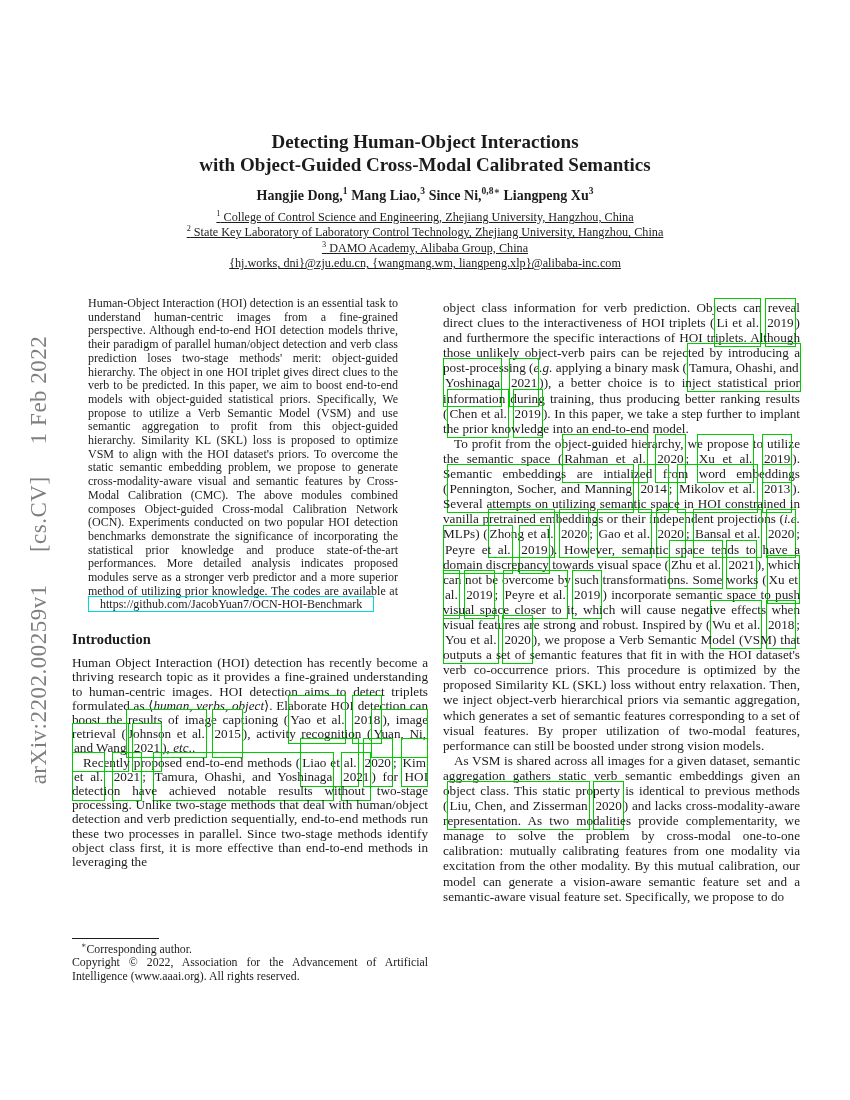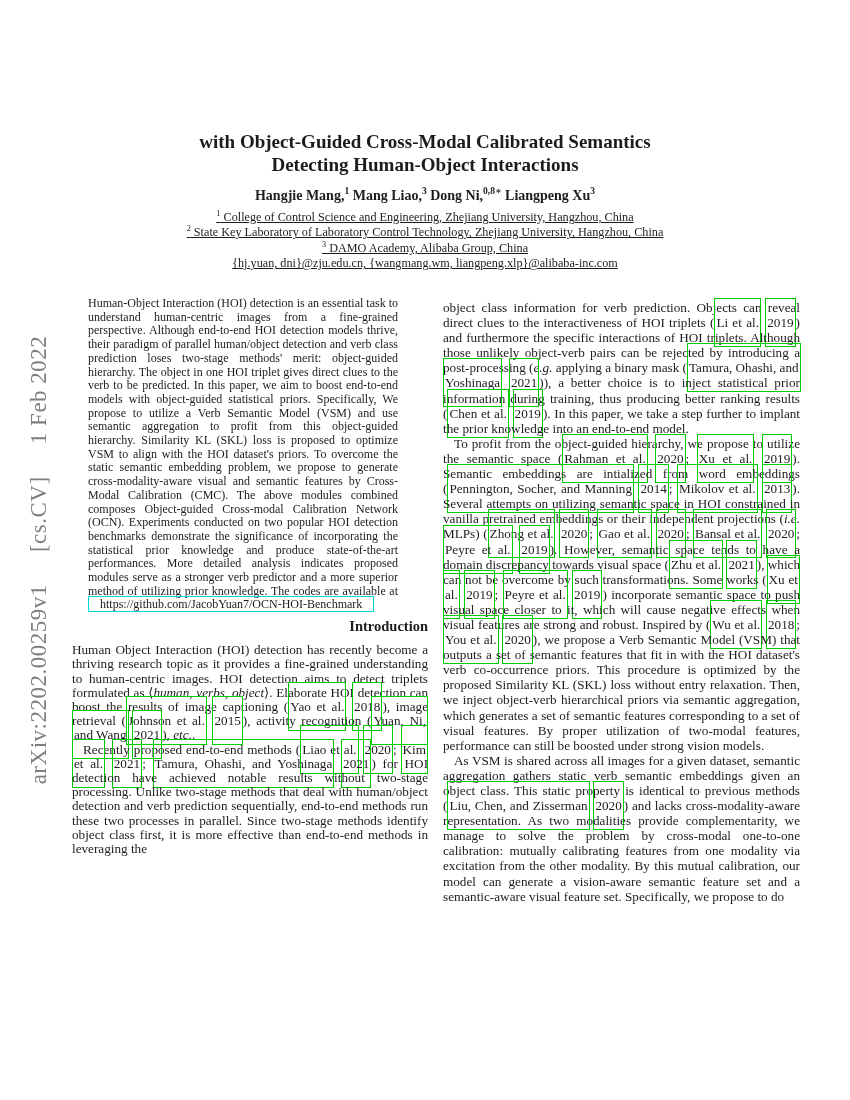--- a/index.html
+++ b/index.html
@@ -31,21 +31,21 @@
   }
   .affils{
     position:absolute;left:61px;top:210px;width:728px;text-align:center;
     font-size:12.2px;line-height:15.4px;text-decoration:underline;
   }
   sup{font-size:68%;line-height:0;vertical-align:super;}
 
   .col-left{position:absolute;left:72px;top:297px;width:356px;}
   .abs-head{text-align:center;font-weight:bold;font-size:13.5px;margin:0 30px 7px 16px;}
   .abs-body{margin:0 30px 0 16px;font-size:12px;line-height:13.7px;text-align:justify;}
-  .intro-head{text-align:right;font-weight:bold;font-size:14.5px;margin:6px 0 8px;}
+  .intro-head{text-align:left;font-weight:bold;font-size:14.5px;margin:19px 0 8px;}
   .para{font-size:13.2px;line-height:14.2px;margin:0;text-align:justify;}
   .indent{text-indent:11px;}
 
   .col-right{position:absolute;left:443px;top:300px;width:357px;}
   .col-right .para{line-height:15.1px;}
 
   .footnote{
     position:absolute;left:72px;top:938px;width:356px;
     font-size:11.8px;line-height:13.4px;text-align:justify;
   }
@@ -67,40 +67,45 @@
 
 <div class="page">
 
   <div class="watermark">
     <span class="wm-part">arXiv:2202.00259v1</span>
     <span class="wm-part">[cs.CV]</span>
     <span class="wm-part">1 Feb 2022</span>
   </div>
 
   <div class="title">
+    <div>Detecting Human-Object Interactions</div>
     <div>with Object-Guided Cross-Modal Calibrated Semantics</div>
-    <div>Detecting Human-Object Interactions</div>
   </div>
 
-  <div class="authors"><span>Hangjie Mang,</span><sup>1</sup><span> Mang Liao,</span><sup>3</sup><span> Dong Ni,</span><sup>0,8∗</sup><span> Liangpeng Xu</span><sup>3</sup></div>
+  <div class="authors"><span>Hangjie Dong,</span><sup>1</sup><span> Mang Liao,</span><sup>3</sup><span> Since Ni,</span><sup>0,8∗</sup><span> Liangpeng Xu</span><sup>3</sup></div>
 
   <div class="affils">
     <div><sup>1</sup><span> College of Control Science and Engineering, Zhejiang University, Hangzhou, China</span></div>
     <div><sup>2</sup><span> State Key Laboratory of Laboratory Control Technology, Zhejiang University, Hangzhou, China</span></div>
     <div><sup>3</sup><span> DAMO Academy, Alibaba Group, China</span></div>
-    <div><span>{hj.yuan, dni}@zju.edu.cn, {wangmang.wm, liangpeng.xlp}@alibaba-inc.com</span></div>
+    <div><span>{hj.works, dni}@zju.edu.cn, {wangmang.wm, liangpeng.xlp}@alibaba-inc.com</span></div>
   </div>
 
   <div class="col-left">
     <div class="abs-body"><span>Human-Object Interaction (HOI) detection is an essential task to understand human-centric images from a fine-grained perspective. Although end-to-end HOI detection models thrive, their paradigm of parallel human/object detection and verb class prediction loses two-stage methods' merit: object-guided hierarchy. The object in one HOI triplet gives direct clues to the verb to be predicted. In this paper, we aim to boost end-to-end models with object-guided statistical priors. Specifically, We propose to utilize a Verb Semantic Model (VSM) and use semantic aggregation to profit from this object-guided hierarchy. Similarity KL (SKL) loss is proposed to optimize VSM to align with the HOI dataset's priors. To overcome the static semantic embedding problem, we propose to generate cross-modality-aware visual and semantic features by Cross-Modal Calibration (CMC). The above modules combined composes Object-guided Cross-modal Calibration Network (OCN). Experiments conducted on two popular HOI detection benchmarks demonstrate the significance of incorporating the statistical prior knowledge and produce state-of-the-art performances. More detailed analysis indicates proposed modules serve as a stronger verb predictor and a more superior method of utilizing prior knowledge. The codes are available at </span><span class="link">https://github.com/JacobYuan7/OCN-HOI-Benchmark</span></div>
     <div class="intro-head">Introduction</div>
     <p class="para"><span>Human Object Interaction (HOI) detection has recently become a thriving research topic as it provides a fine-grained understanding to human-centric images. HOI detection aims to detect triplets formulated as ⟨</span><span class="it">human, verbs, object</span><span>⟩. Elaborate HOI detection can boost the results of image captioning (</span><span class="cite">Yao et al.</span><span> </span><span class="cite">2018</span><span>), image retrieval (</span><span class="cite">Johnson et al.</span><span> </span><span class="cite">2015</span><span>), activity recognition (</span><span class="cite">Yuan, Ni, and Wang</span><span> </span><span class="cite">2021</span><span>), </span><span class="it">etc</span><span>..</span></p>
     <p class="para indent"><span>Recently proposed end-to-end methods (</span><span class="cite">Liao et al.</span><span> </span><span class="cite">2020</span><span>; </span><span class="cite">Kim et al.</span><span> </span><span class="cite">2021</span><span>; </span><span class="cite">Tamura, Ohashi, and Yoshinaga</span><span> </span><span class="cite">2021</span><span>) for HOI detection have achieved notable results without two-stage processing. Unlike two-stage methods that deal with human/object detection and verb prediction sequentially, end-to-end methods run these two processes in parallel. Since two-stage methods identify object class first, it is more effective than end-to-end methods in leveraging the</span></p>
   </div>
 
   <div class="col-right">
     <p class="para"><span>object class information for verb prediction. Objects can reveal direct clues to the interactiveness of HOI triplets (</span><span class="cite">Li et al.</span><span> </span><span class="cite">2019</span><span>) and furthermore the specific interactions of HOI triplets. Although those unlikely object-verb pairs can be rejected by introducing a post-processing (</span><span class="it">e.g.</span><span> applying a binary mask (</span><span class="cite">Tamura, Ohashi, and Yoshinaga</span><span> </span><span class="cite">2021</span><span>)), a better choice is to inject statistical prior information during training, thus producing better ranking results (</span><span class="cite">Chen et al.</span><span> </span><span class="cite">2019</span><span>). In this paper, we take a step further to implant the prior knowledge into an end-to-end model.</span></p>
     <p class="para indent"><span>To profit from the object-guided hierarchy, we propose to utilize the semantic space (</span><span class="cite">Rahman et al.</span><span> </span><span class="cite">2020</span><span>; </span><span class="cite">Xu et al.</span><span> </span><span class="cite">2019</span><span>). Semantic embeddings are intialized from word embeddings (</span><span class="cite">Pennington, Socher, and Manning</span><span> </span><span class="cite">2014</span><span>; </span><span class="cite">Mikolov et al.</span><span> </span><span class="cite">2013</span><span>). Several attempts on utilizing semantic space in HOI constrained in vanilla pretrained embeddings or their independent projections (</span><span class="it">i.e.</span><span> MLPs) (</span><span class="cite">Zhong et al.</span><span> </span><span class="cite">2020</span><span>; </span><span class="cite">Gao et al.</span><span> </span><span class="cite">2020</span><span>; </span><span class="cite">Bansal et al.</span><span> </span><span class="cite">2020</span><span>; </span><span class="cite">Peyre et al.</span><span> </span><span class="cite">2019</span><span>). However, semantic space tends to have a domain discrepancy towards visual space (</span><span class="cite">Zhu et al.</span><span> </span><span class="cite">2021</span><span>), which can not be overcome by such transformations. Some works (</span><span class="cite">Xu et al.</span><span> </span><span class="cite">2019</span><span>; </span><span class="cite">Peyre et al.</span><span> </span><span class="cite">2019</span><span>) incorporate semantic space to push visual space closer to it, which will cause negative effects when visual features are strong and robust. Inspired by (</span><span class="cite">Wu et al.</span><span> </span><span class="cite">2018</span><span>; </span><span class="cite">You et al.</span><span> </span><span class="cite">2020</span><span>), we propose a Verb Semantic Model (VSM) that outputs a set of semantic features that fit in with the HOI dataset's verb co-occurrence priors. This procedure is optimized by the proposed Similarity KL (SKL) loss without entry relaxation. Then, we inject object-verb hierarchical priors via semantic aggregation, which generates a set of semantic features corresponding to a set of visual features. By proper utilization of two-modal features, performance can still be boosted under strong vision models.</span></p>
     <p class="para indent"><span>As VSM is shared across all images for a given dataset, semantic aggregation gathers static verb semantic embeddings given an object class. This static property is identical to previous methods (</span><span class="cite">Liu, Chen, and Zisserman</span><span> </span><span class="cite">2020</span><span>) and lacks cross-modality-aware representation. As two modalities provide complementarity, we manage to solve the problem by cross-modal one-to-one calibration: mutually calibrating features from one modality via excitation from the other modality. By this mutual calibration, our model can generate a vision-aware semantic feature set and a semantic-aware visual feature set. Specifically, we propose to do</span></p>
   </div>
 
+  <div class="footnote">
+    <div class="fn-rule"></div>
+    <div class="fn-line1"><sup>∗</sup><span>Corresponding author.</span></div>
+    <div>Copyright © 2022, Association for the Advancement of Artificial Intelligence (www.aaai.org). All rights reserved.</div>
+  </div>
 
 </div>
 
 </body></html>

